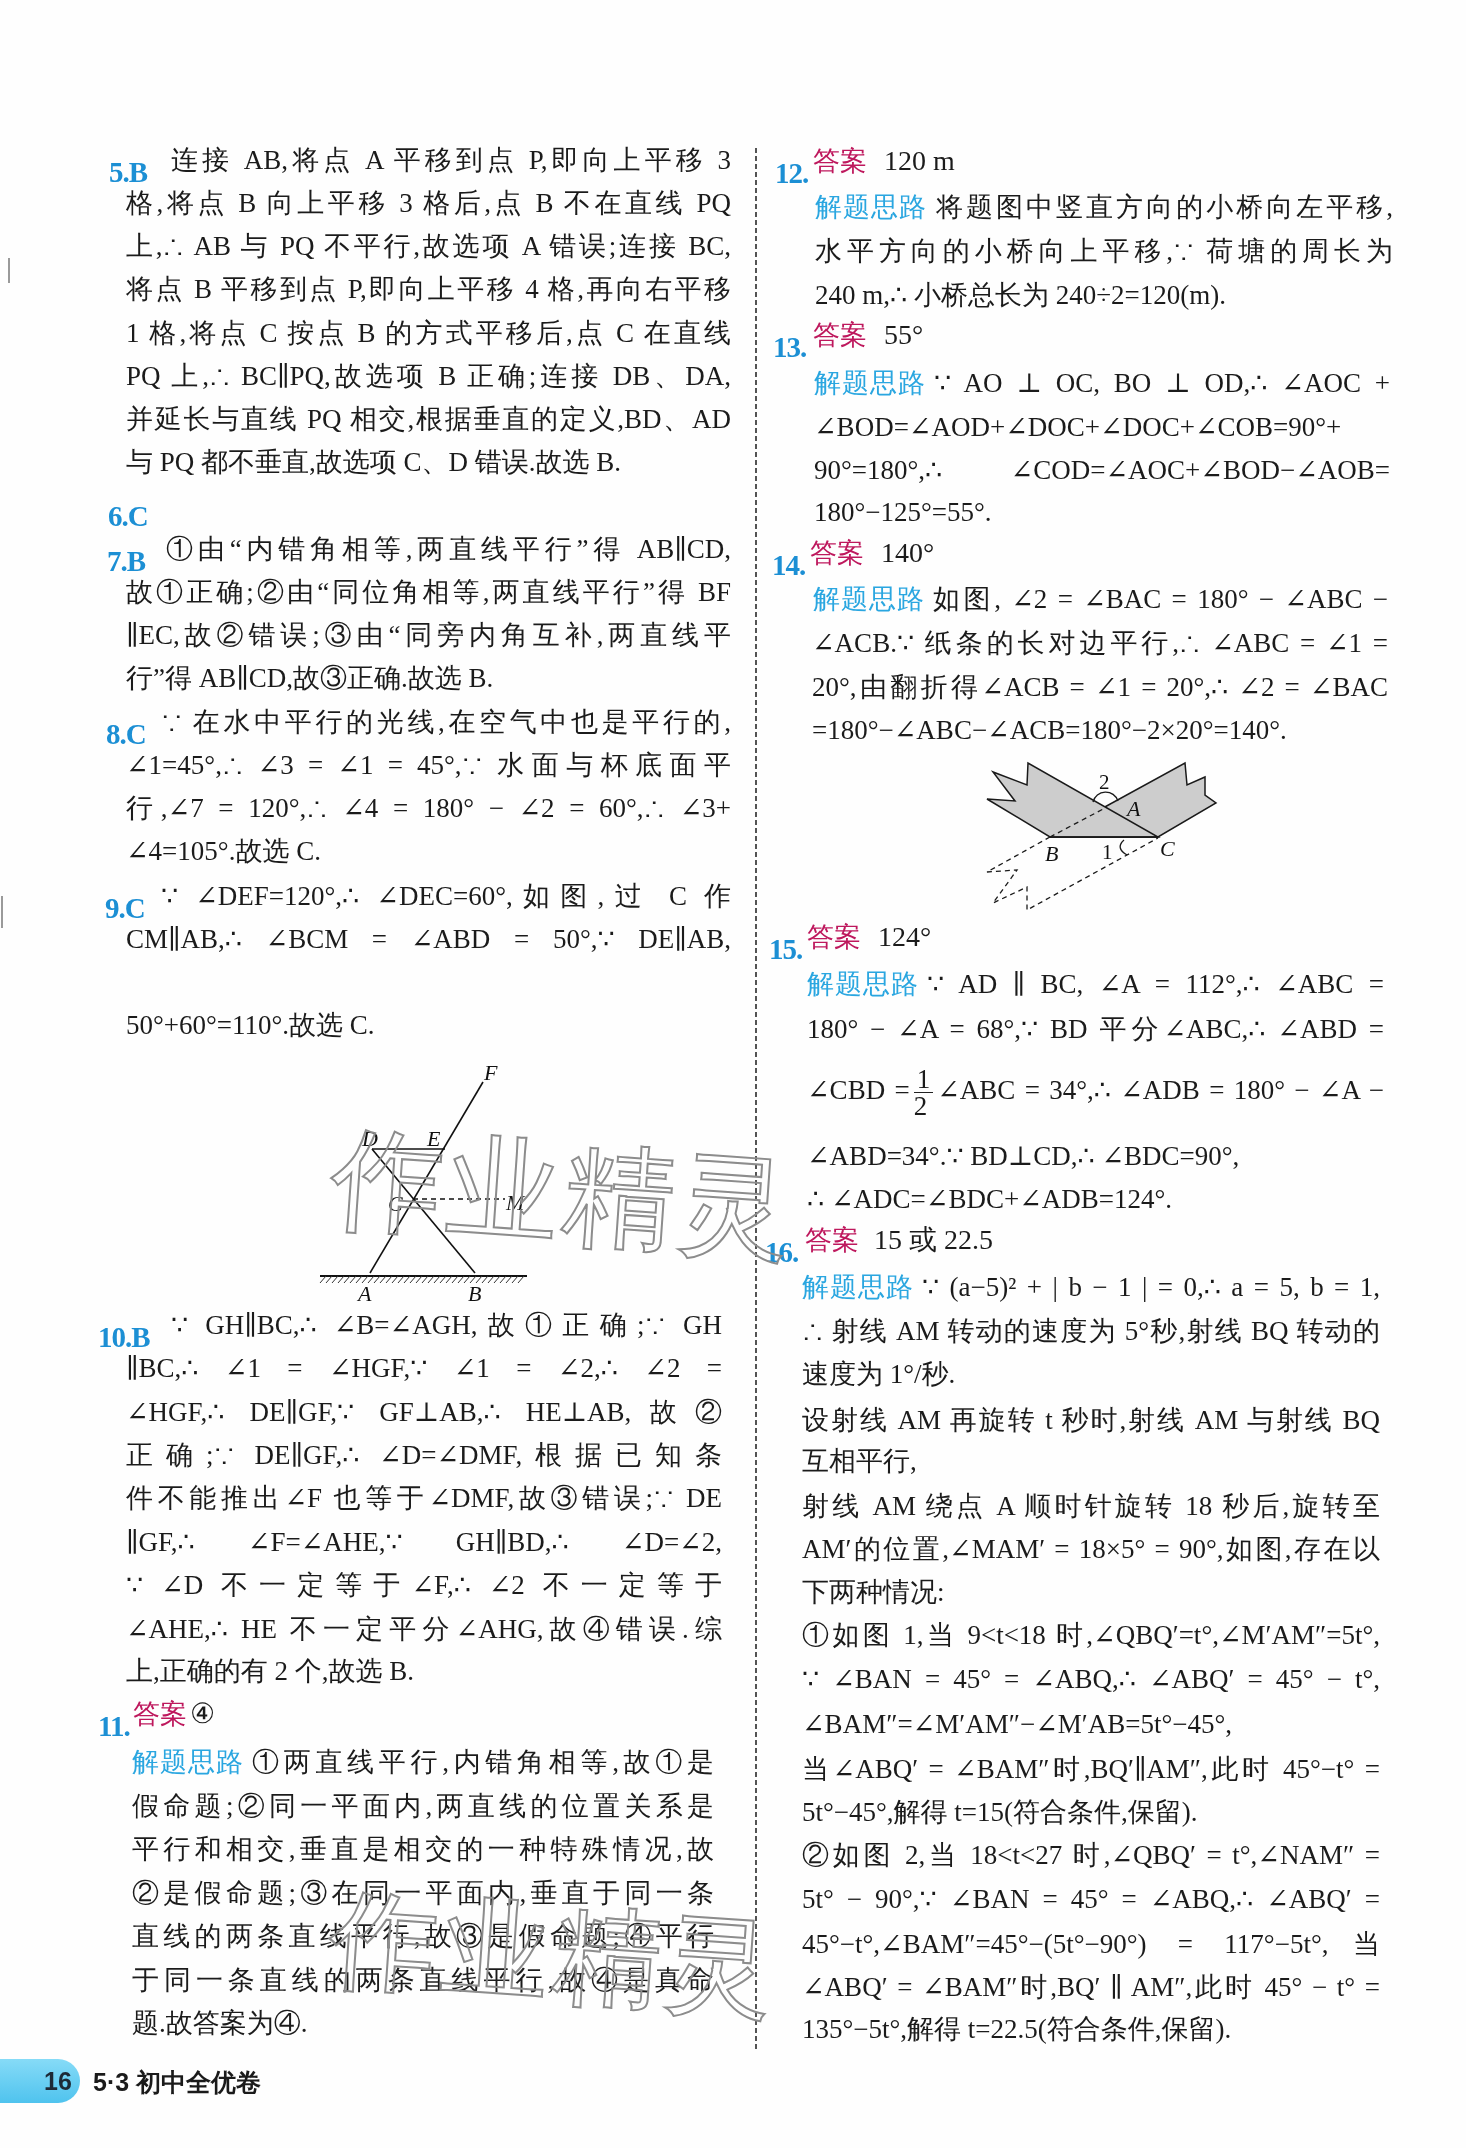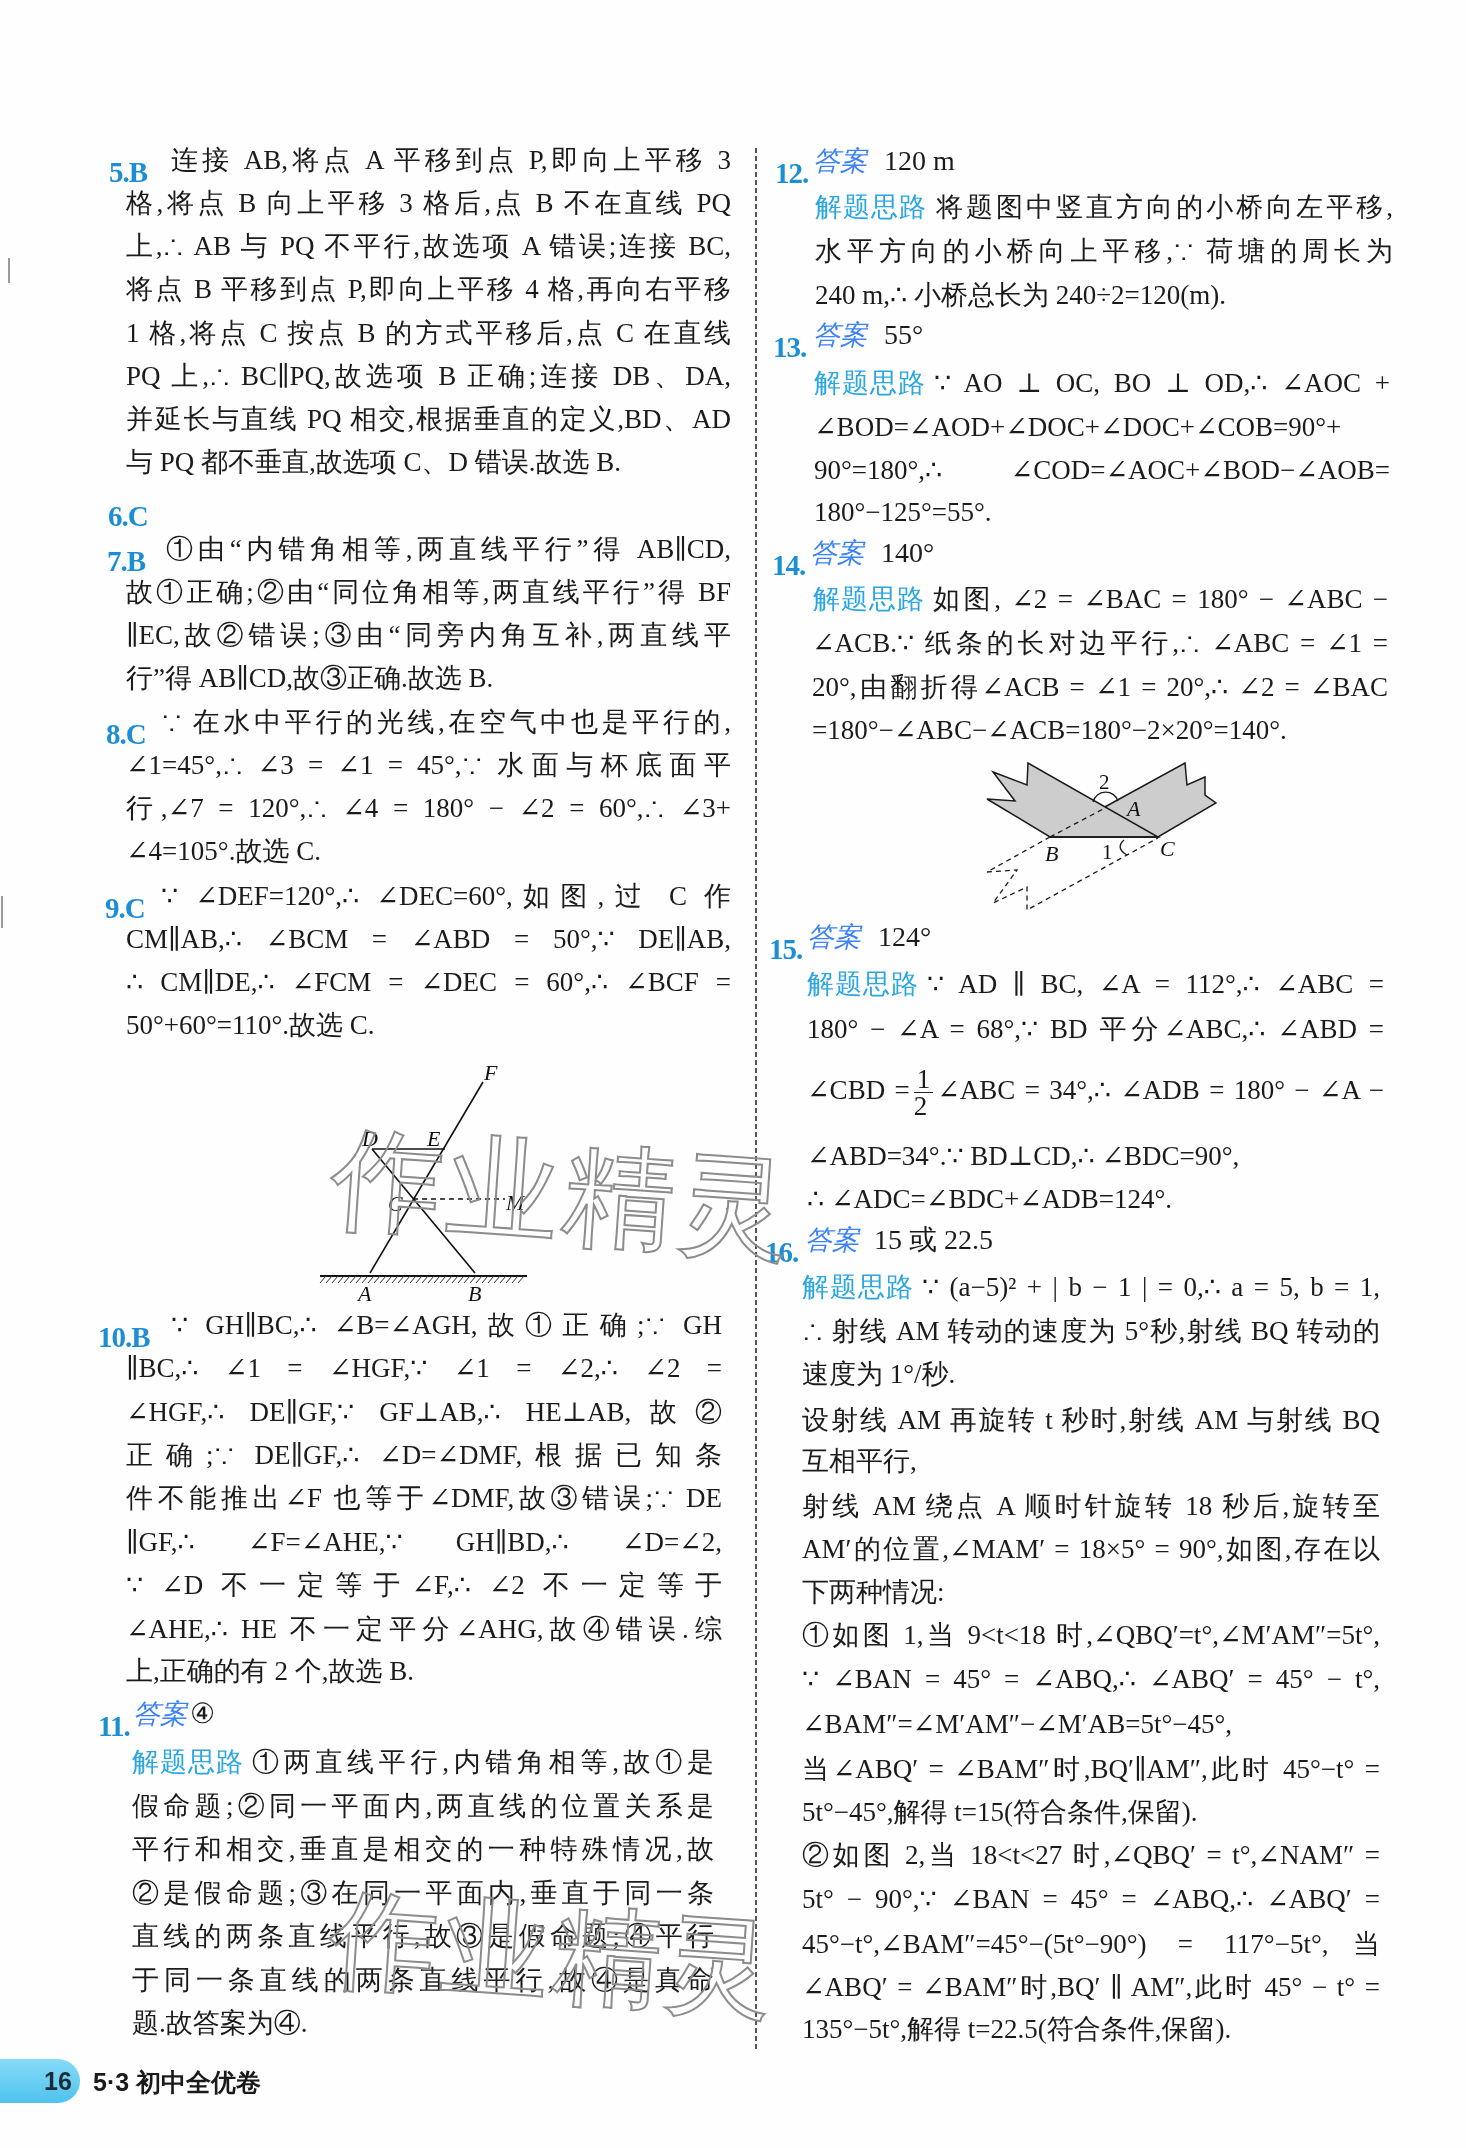--- a/index.html
+++ b/index.html
@@ -2,21 +2,21 @@
 <html><head>
   <meta charset="utf-8">
   <style>
     body { margin:0; background:#ffffff; }
     #page { position:relative; width:1466px; height:2148px; background:#fefefe; overflow:hidden;
             font-family:"Liberation Serif","DejaVu Serif",serif; color:#1b1b1b; }
     .ln { position:absolute; height:40px; line-height:40px; font-size:27px; white-space:nowrap; }
     .j { text-align:justify; text-align-last:justify; }
     .qn { position:absolute; height:40px; line-height:40px; font-size:29px; font-weight:bold; color:#1c8fd4;
           letter-spacing:-1px; white-space:nowrap; font-family:"Liberation Serif","DejaVu Serif",serif;margin-top:12px; }
-    .al { position:absolute; height:40px; line-height:40px; font-size:27px; color:#3b82f6; white-space:nowrap;font-style:italic; }
+    .al { position:absolute; height:40px; line-height:40px; font-size:27px; color:#be185d; white-space:nowrap; }
     .ans { position:absolute; height:40px; line-height:40px; font-size:28px; white-space:nowrap; }
     .sl { position:absolute; height:40px; line-height:40px; font-size:27px; color:#2aa6e0; letter-spacing:1px; white-space:nowrap; }
     .frac { display:inline-block; vertical-align:middle; text-align:center; line-height:26px; margin:0 4px; }
     .frac .fn { display:block; border-bottom:1.5px solid #222; padding:0 3px; }
     .frac .fd { display:block; }
     svg.ov { position:absolute; left:0; top:0; pointer-events:none; }
     .pill { position:absolute; left:0; top:2059px; width:80px; height:44px;
             background:linear-gradient(#86dbf7,#4fc3ee); border-radius:0 22px 22px 0; }
     .pgnum { position:absolute; left:44px; top:2059px; height:44px; line-height:44px; font-size:25px; font-weight:bold;
              font-family:"Liberation Sans","DejaVu Sans",sans-serif; color:#1d2a36; }
@@ -88,21 +88,20 @@
 
   <div class="qn" style="top:702px;left:106px">8.C</div>
   <div class="ln j" style="top:702px;left:161px;width:570px">∵ 在水中平行的光线,在空气中也是平行的,</div>
   <div class="ln j" style="top:745px;left:126px;width:605px">∠1=45°,∴ ∠3 = ∠1 = 45°,∵ 水面与杯底面平</div>
   <div class="ln j" style="top:788px;left:126px;width:605px">行,∠7 = 120°,∴ ∠4 = 180° − ∠2 = 60°,∴ ∠3+</div>
   <div class="ln" style="top:831px;left:126px">∠4=105°.故选 C.</div>
 
   <div class="qn" style="top:876px;left:105px">9.C</div>
   <div class="ln j" style="top:876px;left:161px;width:570px">∵ ∠DEF=120°,∴ ∠DEC=60°,如图,过 C 作</div>
   <div class="ln j" style="top:919px;left:126px;width:605px">CM∥AB,∴ ∠BCM = ∠ABD = 50°,∵ DE∥AB,</div>
-  <div class="ln j" style="top:962px;left:126px;width:605px">∴ CM∥DE,∴ ∠FCM = ∠DEC = 60°,∴ ∠BCF =</div>
   <div class="ln" style="top:1005px;left:126px">50°+60°=110°.故选 C.</div>
 
   <div class="qn" style="top:1305px;left:98px">10.B</div>
   <div class="ln j" style="top:1305px;left:171px;width:551px">∵ GH∥BC,∴ ∠B=∠AGH,故①正确;∵ GH</div>
   <div class="ln j" style="top:1348px;left:126px;width:596px">∥BC,∴ ∠1 = ∠HGF,∵ ∠1 = ∠2,∴ ∠2 =</div>
   <div class="ln j" style="top:1392px;left:126px;width:596px">∠HGF,∴ DE∥GF,∵ GF⊥AB,∴ HE⊥AB,故②</div>
   <div class="ln j" style="top:1435px;left:126px;width:596px">正确;∵ DE∥GF,∴ ∠D=∠DMF,根据已知条</div>
   <div class="ln j" style="top:1478px;left:126px;width:596px">件不能推出∠F 也等于∠DMF,故③错误;∵ DE</div>
   <div class="ln j" style="top:1522px;left:126px;width:596px">∥GF,∴ ∠F=∠AHE,∵ GH∥BD,∴ ∠D=∠2,</div>
   <div class="ln j" style="top:1565px;left:126px;width:596px">∵ ∠D 不一定等于∠F,∴ ∠2 不一定等于</div>

